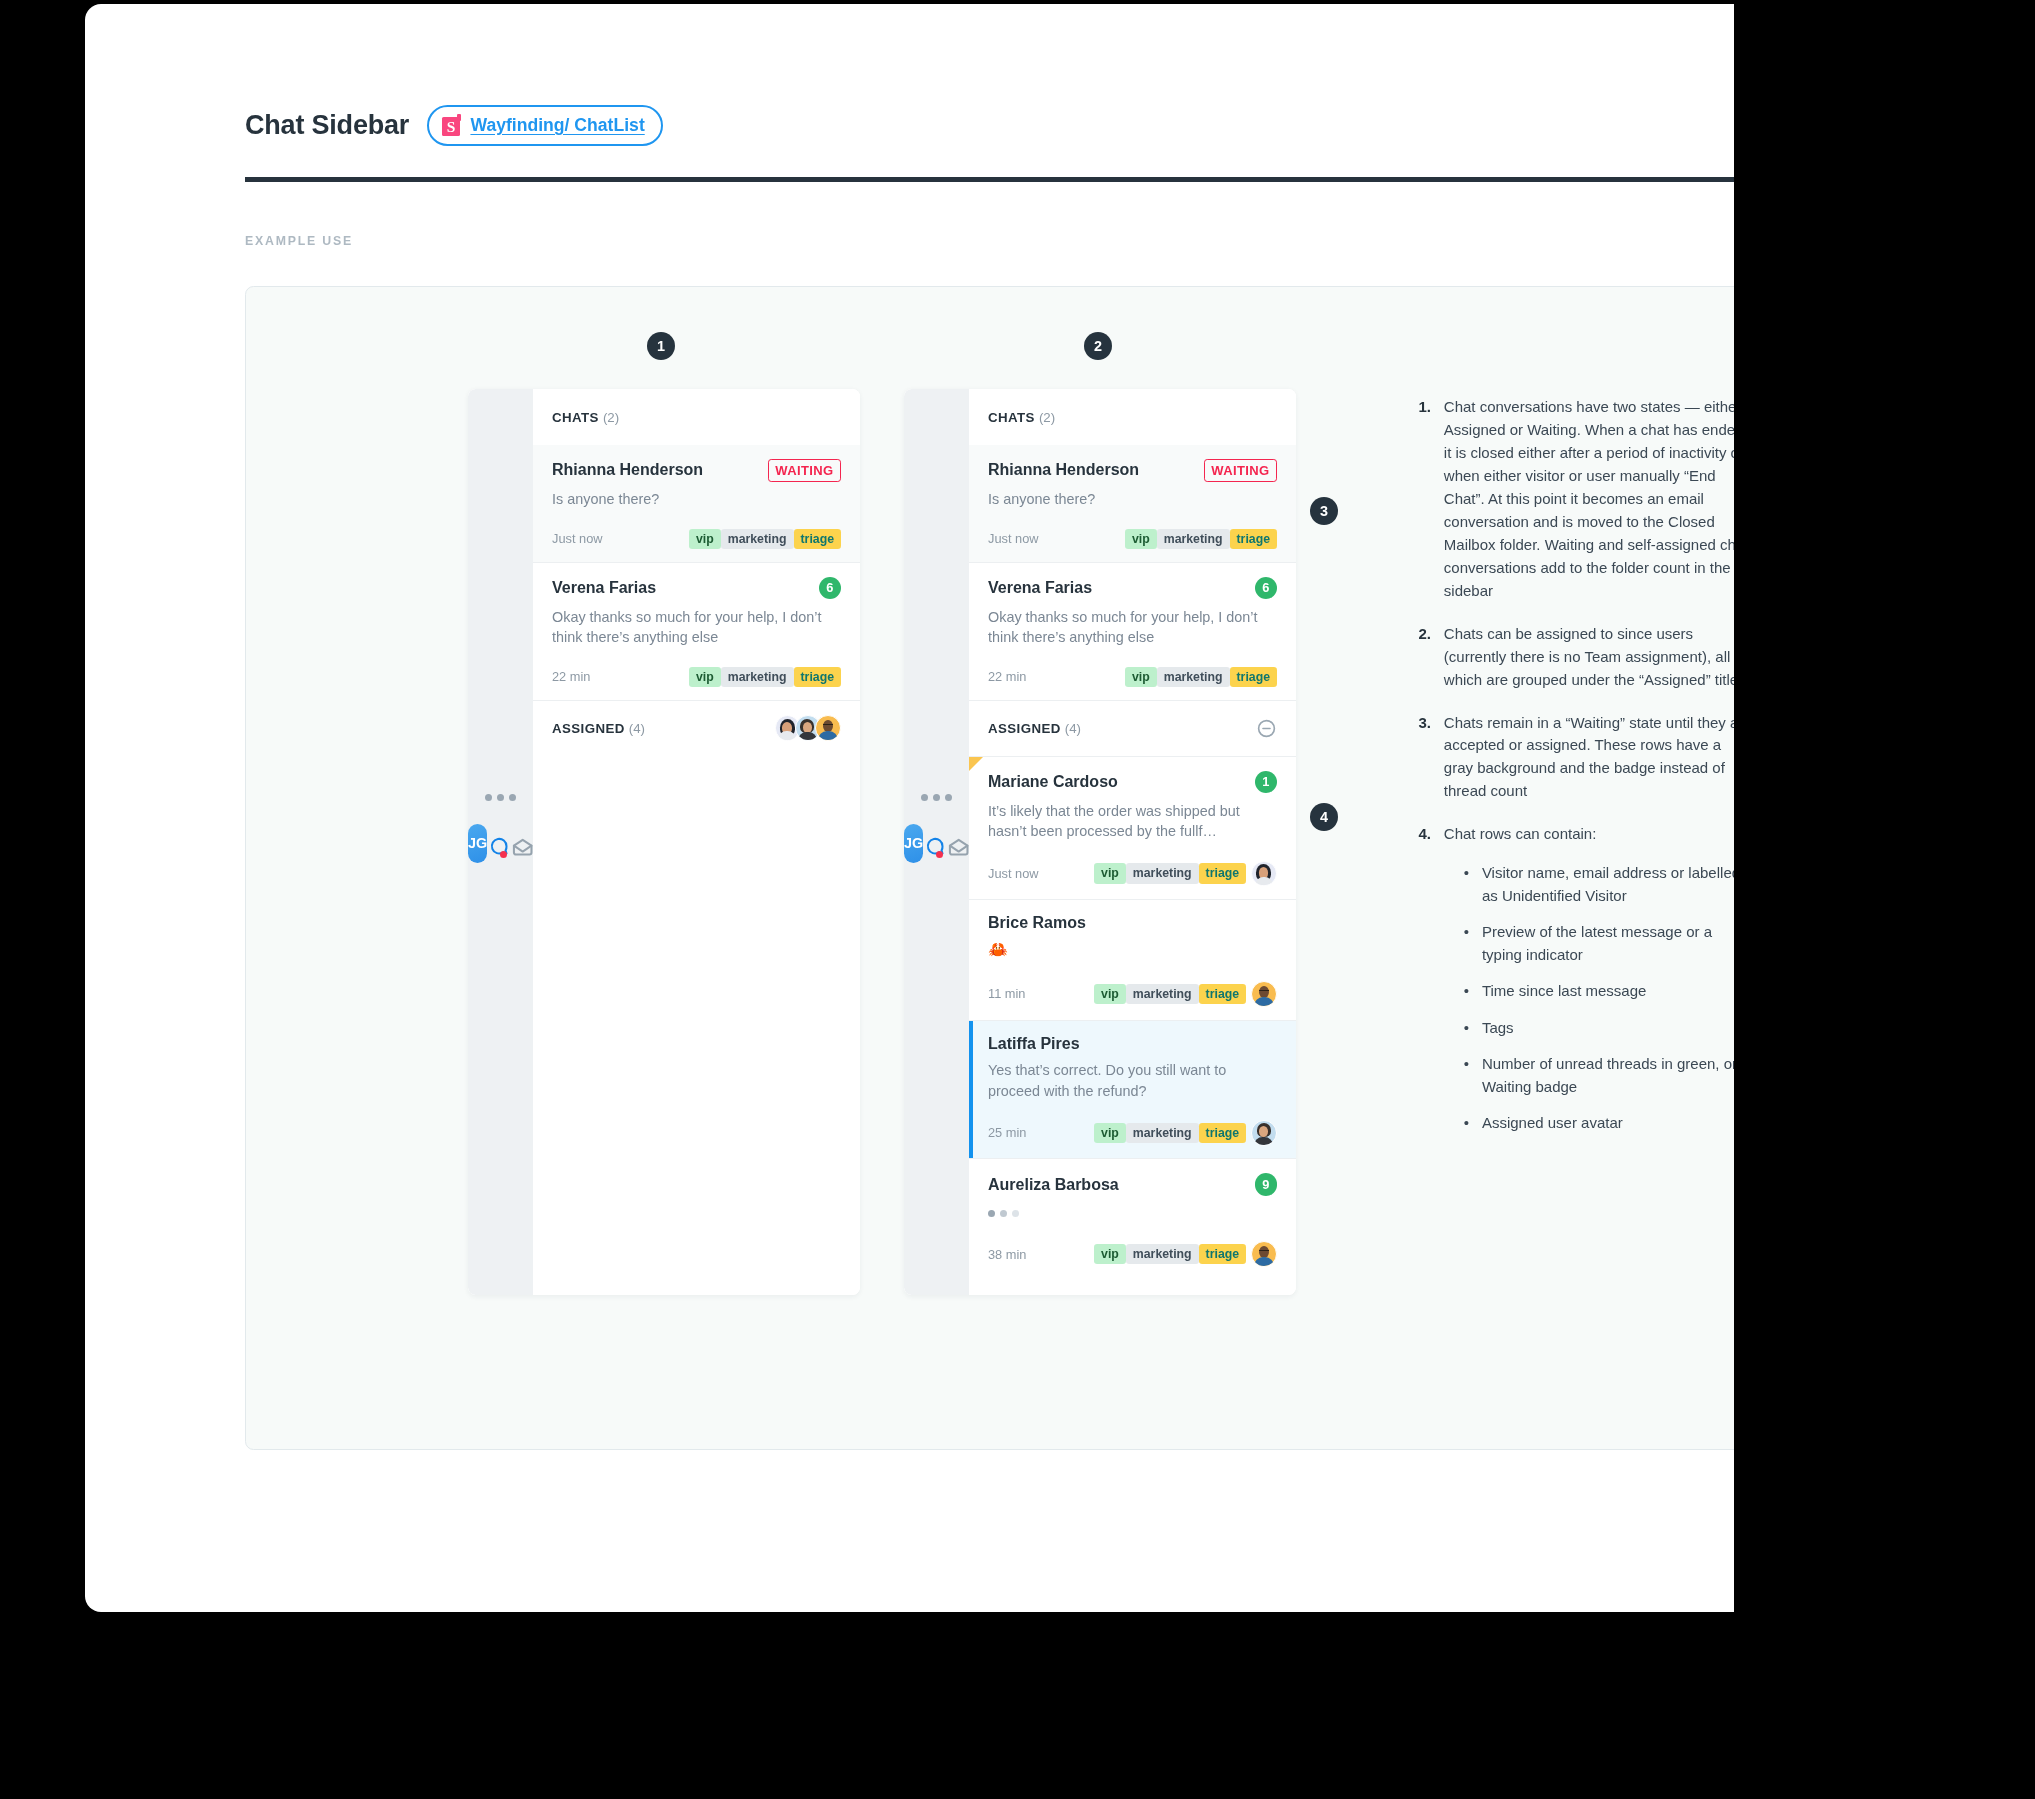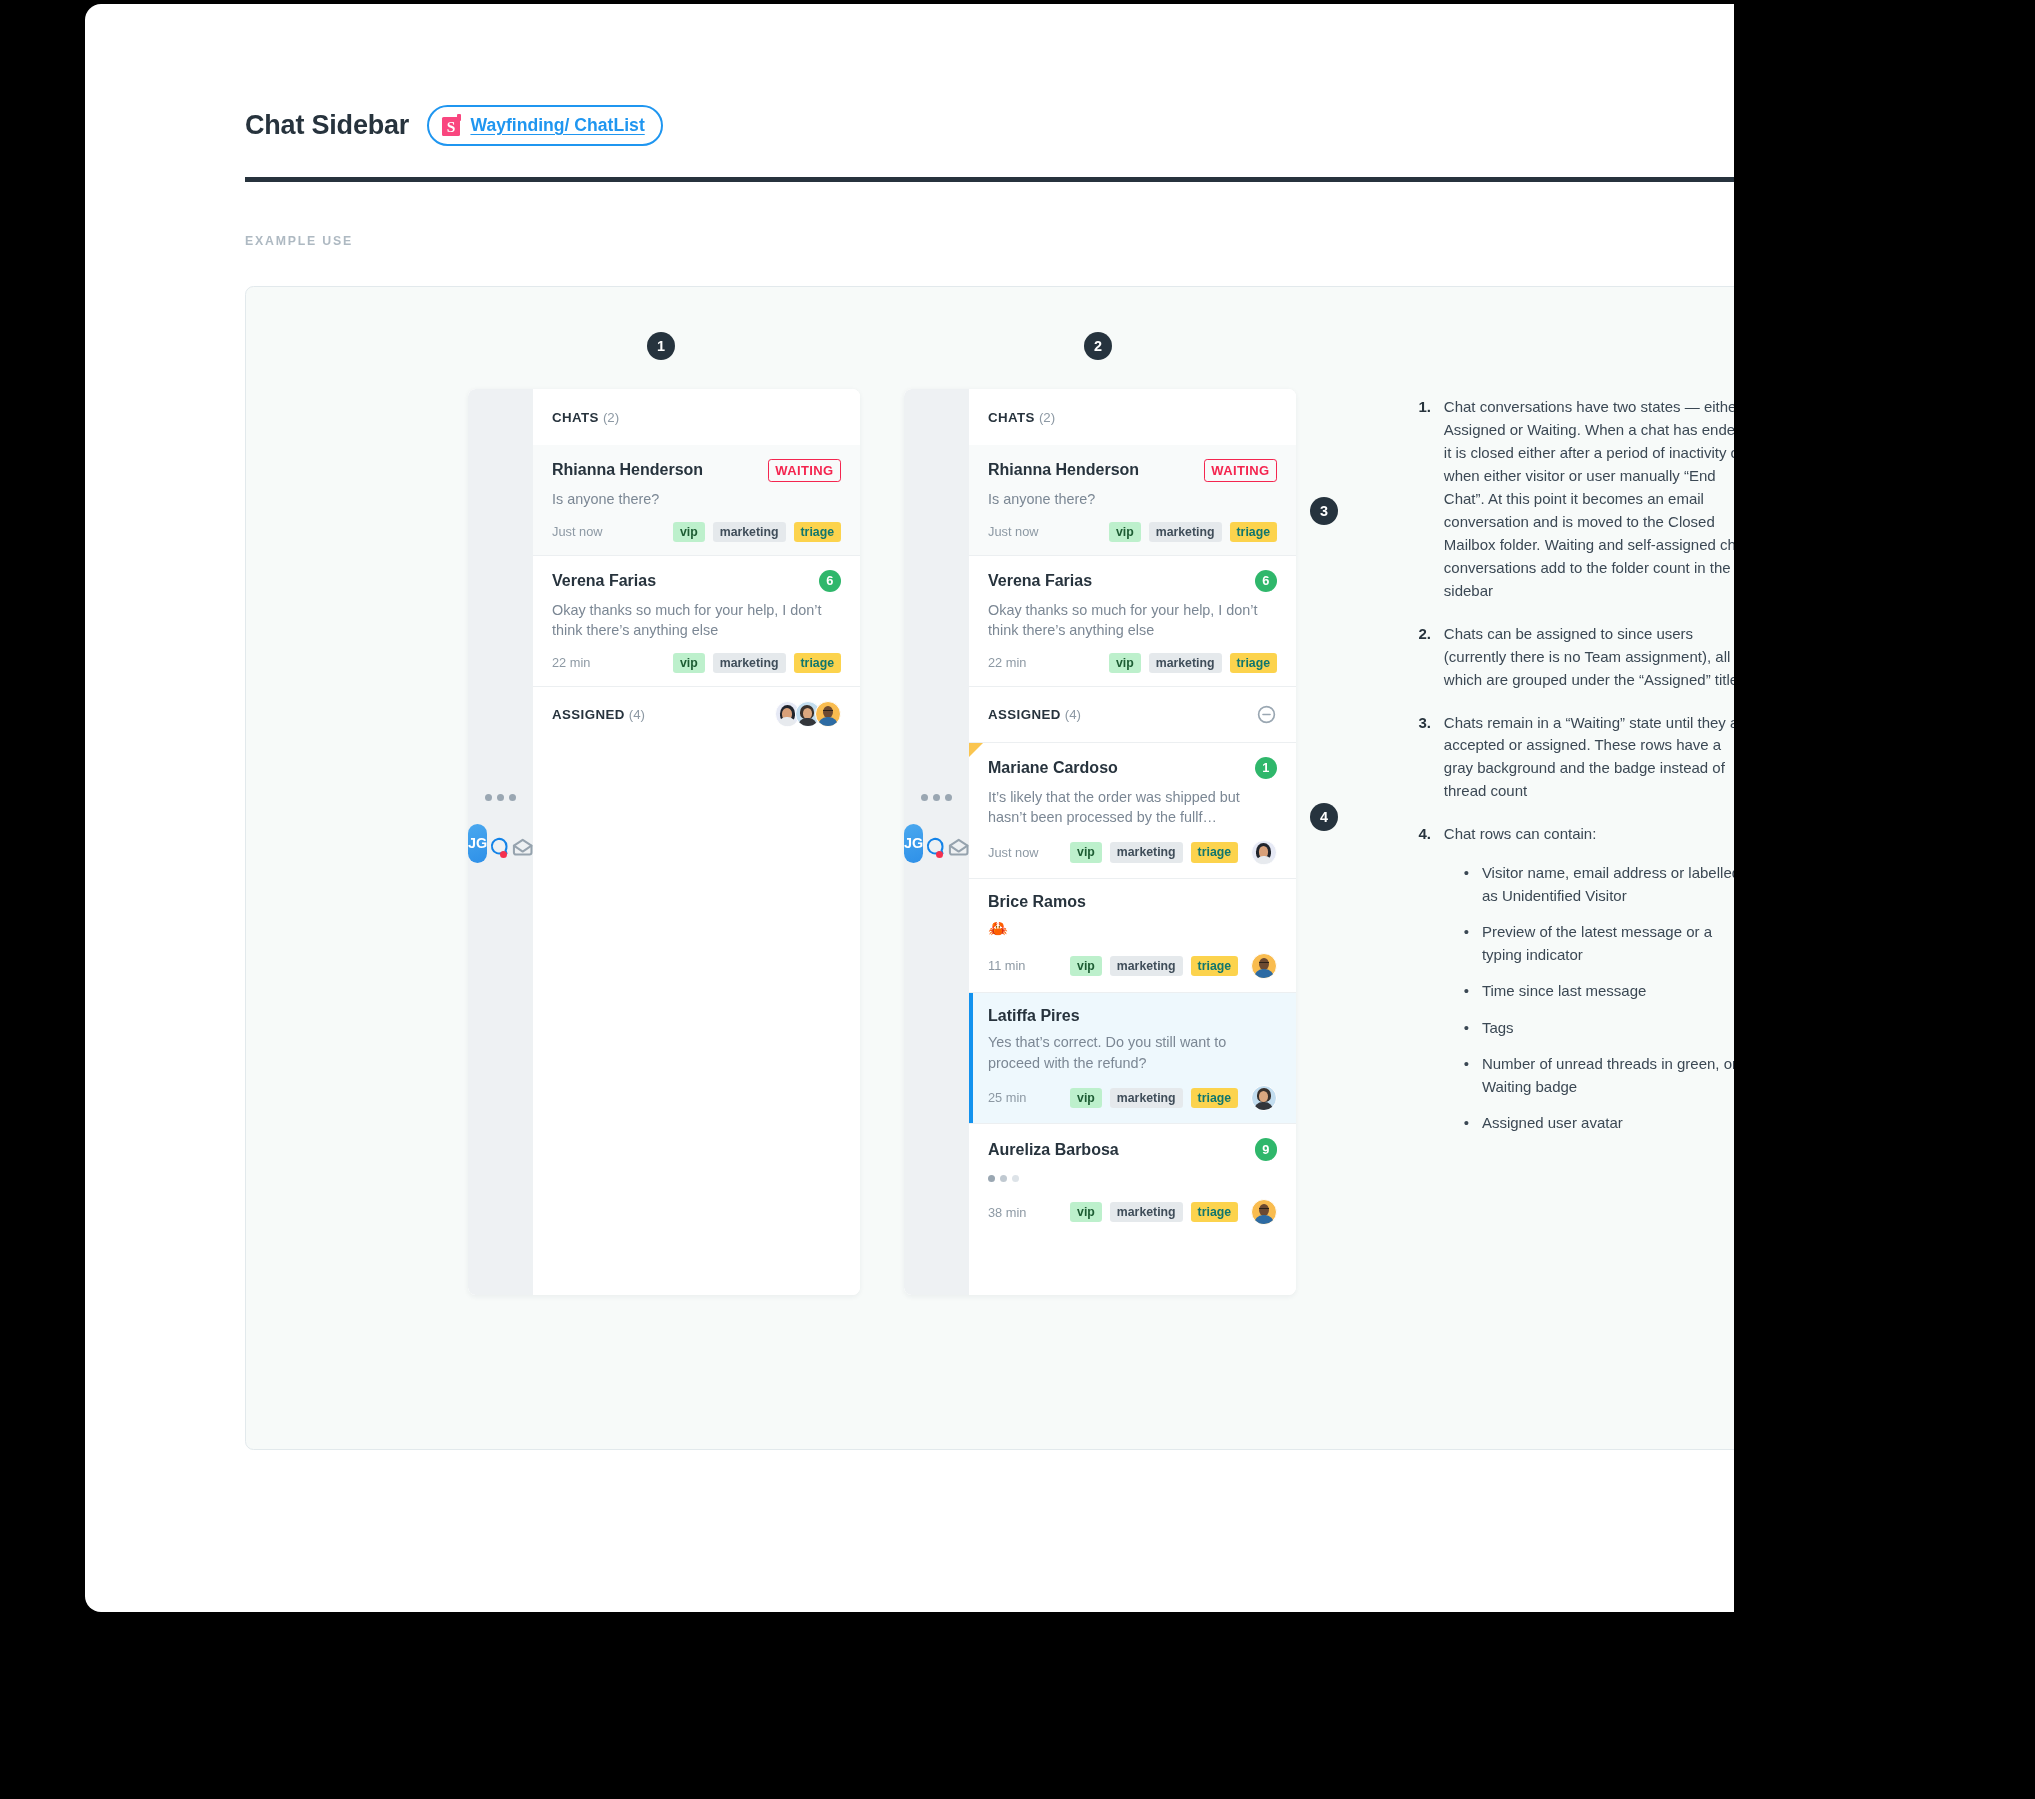--- a/index.html
+++ b/index.html
@@ -212,22 +212,22 @@
     max-width: 304px;
   }
   .row-preview.emoji { font-size: 16px; }
   .typing-dots { margin-top: 9.6px; display: flex; gap: 4.8px; align-items: center; height: 17px; }
   .typing-dots i { width: 7px; height: 7px; border-radius: 532px; display: block; }
   .typing-dots i:nth-child(1) { background: #9aa7b2; }
   .typing-dots i:nth-child(2) { background: #c0c9d1; }
   .typing-dots i:nth-child(3) { background: #dde3e8; }
 
   .row-bottom {
-    margin-top: 12px;
-    display: flex; align-items: center; gap: 8px;
+    margin-top: 19px;
+    display: flex; align-items: center; gap: 0;
   }
   .row-time { font-size: 12.8px; color: #8d99a4; flex: 0 0 auto; margin-right: auto; }
   .tag {
     font-size: 12.3px; font-weight: 600; border-radius: 3.2px;
     padding: 3.2px 7px; white-space: nowrap;
   }
   .tag.vip { background: #bdf0cc; color: #1d5c33; }
   .tag.marketing { background: #e5e9ec; color: #404e5a; }
   .tag.triage { background: #fcd34d; color: #0f766e; }
   .row-bottom .av { margin-left: 5.3px; }

